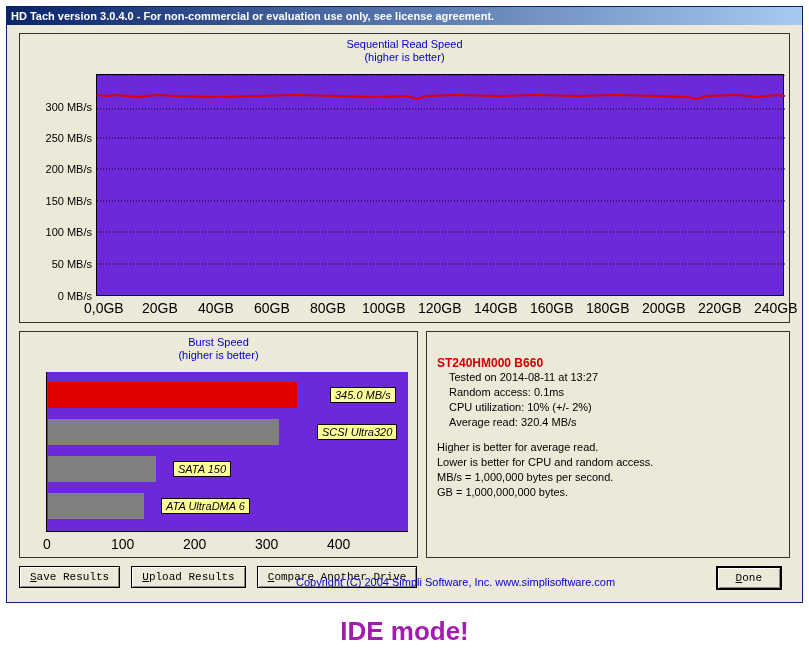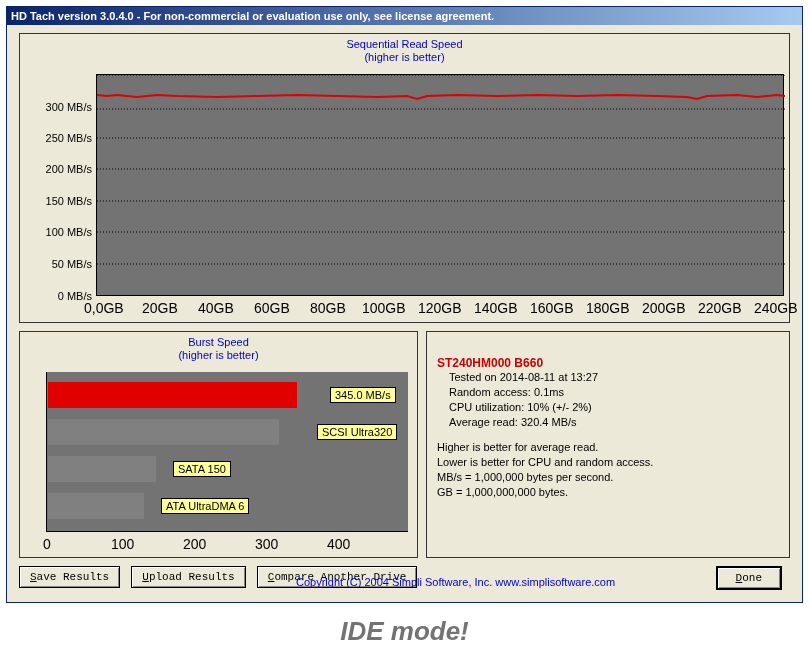--- a/index.html
+++ b/index.html
@@ -5,35 +5,35 @@
 * { box-sizing: border-box; margin: 0; padding: 0; }
 body { background: #fff; font-family: "MS Sans Serif", Tahoma, Arial, sans-serif; font-size: 11px; }
 .outer { width: 779px; height: 659px; position: relative; border-radius: 26px; }
 .window { position: absolute; left: 6px; top: 6px; width: 797px; height: 597px; background: #ece9d8; border: 1px solid #0a246a; }
 .titlebar { height: 18px; background: linear-gradient(to right,#0a246a,#a6caf0); color:#fff; font-weight:bold; font-size:11px; padding:2px 4px; line-height:14px; }
 .panel { position:absolute; border:1px solid #333; background:#ece9d8; }
 #chart1 { left:12px; top:26px; width:771px; height:290px; }
 #chart2 { left:12px; top:324px; width:399px; height:227px; }
 #infopanel { left:419px; top:324px; width:364px; height:227px; padding:24px 10px; }
 .chart-title { text-align:center; color:#0000cc; font-size:11px; padding-top:4px; line-height:13px; }
-.plot-area { position:absolute; background:#737373; border:1px solid #000; }
+.plot-area { position:absolute; background:#6d28d9; border:1px solid #000;font-style:italic; }
 #plot1 { left:76px; top:40px; width:688px; height:222px; }
 .yaxis-labels { position:absolute; left:0; width:72px; text-align:right; font-size:11px; }
 #plot2 { left:26px; top:40px; width:362px; height:160px; border-right:none; border-top:none; }
 .bar { position:absolute; height:26px; background:#808080; left:1px; }
 .bar.current { background:#e00000; }
 .bar-label { position:absolute; background:#ffff99; border:1px solid #000; padding:1px 4px; font-size:11px; white-space:nowrap; }
 .xaxis-labels { position:absolute; font-size:14px; }
 .info-title { color:#cc0000; font-weight:bold; font-size:12px; }
 .info-line { font-size:11px; line-height:15px; }
 .btn-row { position:absolute; left:12px; bottom:10px; width:771px; height:26px; }
 .btn { display:inline-block; background:#ece9d8; border:1px solid #000; box-shadow: inset 1px 1px 0 #fff, inset -1px -1px 0 #888; padding:4px 10px; font-size:11px; margin-right:8px; cursor:pointer;font-family:Liberation Mono, monospace; }
 .btn.done { float:right; border:2px solid #000000; padding:4px 18px; }
 .copyright { position:absolute; left:270px; bottom:14px; color:#0000cc; font-size:11px;padding-left:19px; }
-.caption { position:absolute; left:0; width:809px; top:616px; text-align:center; color:#737373; font-weight:bold; font-family: Arial, sans-serif; font-size:26px;font-style:italic; }
+.caption { position:absolute; left:0; width:809px; top:616px; text-align:center; color:#a21caf; font-weight:bold; font-family: Arial, sans-serif; font-size:26px; }
 svg { display:block; }
 .u { text-decoration: underline; }
 </style>
 </head>
 <body>
 <div class="outer">
 <div class="window">
   <div class="titlebar">HD Tach version 3.0.4.0  - For non-commercial or evaluation use only, see license agreement.</div>
 
   <div id="chart1" class="panel">

